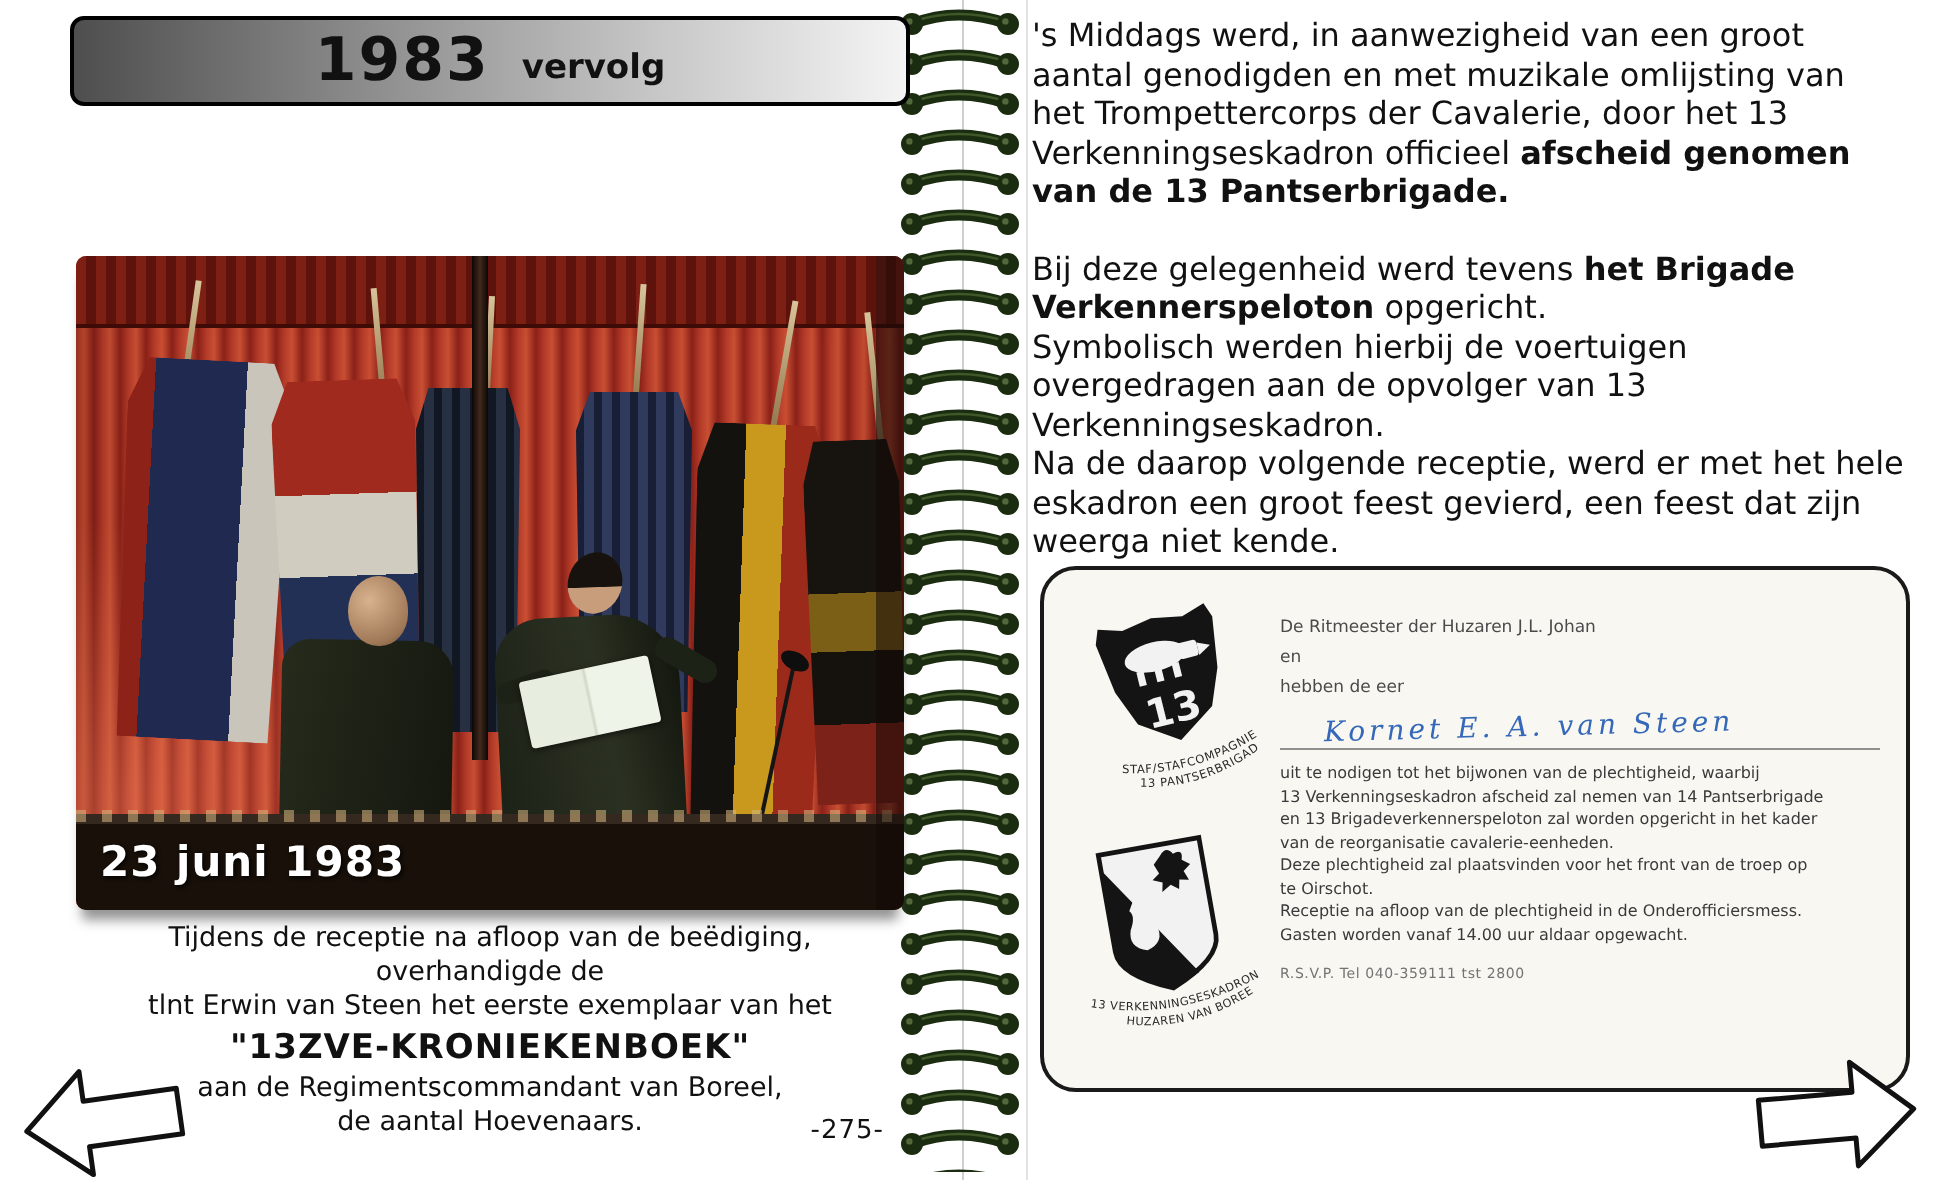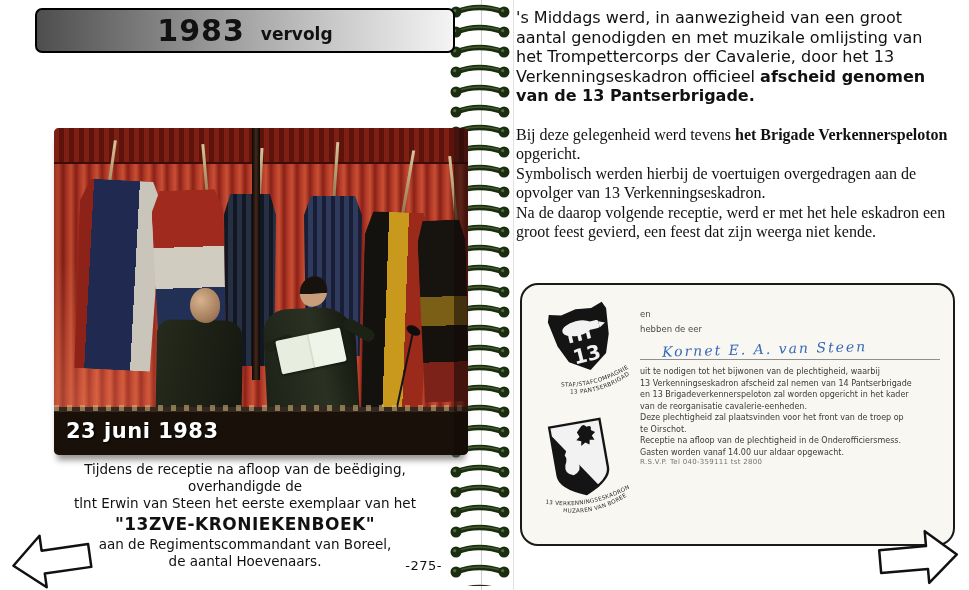--- a/index.html
+++ b/index.html
@@ -12,21 +12,21 @@
   .spiral { position:absolute; left:448px; top:0; width:62px; height:590px; }
 
   
   .year-header { position:absolute; left:35px; top:8px; width:420px; height:45px;
     border:2px solid #000; border-radius:7px;
     background:linear-gradient(90deg,#4e4e4e 0%,#8c8c8c 35%,#c7c7c7 70%,#f4f4f4 100%);
     display:flex; align-items:center; justify-content:center; gap:16px; }
   .year-header .year { font-size:30px; font-weight:bold; letter-spacing:1px; }
   .year-header .sub { font-size:17px; font-weight:bold; padding-top:6px; }
 
-  .photo { position:absolute; left:54px; top:128px; width:414px; height:327px;
+  .photo { position:absolute; left:38px; top:128px; width:414px; height:327px;
     border-radius:5px; overflow:hidden;
     background:repeating-linear-gradient(90deg,#b23a28 0px,#c94f33 4px,#8a2118 9px,#b23a28 13px);
     box-shadow:0 8px 6px -3px rgba(90,90,90,.65), inset 0 0 36px rgba(40,0,0,.35); }
   .valance { position:absolute; left:0; top:0; width:100%; height:36px;
     background:repeating-linear-gradient(90deg,#7e1f14 0 5px,#5d120c 5px 10px);
     border-bottom:2px solid #3f0b07; }
   .spotlight { position:absolute; inset:0;
     background:radial-gradient(circle at 6% 84%, rgba(255,140,100,.35), transparent 30%); }
   .pole { position:absolute; width:3px; background:linear-gradient(#d8c49a,#8a6f45); }
   .flag { position:absolute; clip-path:polygon(12% 0%,88% 0%,100% 12%,96% 100%,4% 100%,0% 12%); }
@@ -60,33 +60,33 @@
   .photo-caption { position:absolute; left:36px; top:461px; width:418px; text-align:center;
     font-size:13.5px; line-height:17px; }
   .photo-caption .book-title { font-size:17px; font-weight:bold; line-height:24px; letter-spacing:.5px; }
 
   .page-number { position:absolute; top:558px; font-size:13px; letter-spacing:.5px; text-align:center; }
   .pn-left { left:22px; width:420px;text-align:right; }
   .pn-right { left:500px; width:435px; }
 
   
   .right-text { position:absolute; left:516px; top:8px; width:437px; font-size:16px; line-height:19.5px; }
-  .para2 { margin-top:19px;font-family:Liberation Serif, serif; }
+  .para2 { margin-top:19px; }
 
   .card { position:absolute; left:520px; top:283px; width:435px; height:263px;
     border:2.5px solid #1a1a1a; border-radius:18px; background:#f8f7f2; }
   .emblem1 { position:absolute; left:14px; top:14px; width:100px; height:105px; }
   .emblem2 { position:absolute; left:8px; top:126px; width:104px; height:112px; }
   .card-text { position:absolute; left:118px; top:22px; width:300px; }
   .card-hline { font-size:8.5px; line-height:15px; color:#4a4a4a; }
   .handwritten { font-family:"DejaVu Serif", serif; font-style:italic; font-size:14px; color:#3568b8;
     letter-spacing:2px; margin:3px 0 3px 22px; transform:rotate(-1.5deg); }
   .card-rule { border-top:1px solid #8f8f8f; margin:3px 0 6px 0; }
   .card-body-line { font-size:8px; line-height:11.5px; color:#3a3a3a; }
-  .rsvp { font-size:7px; color:#737373; letter-spacing:.3px; }
+  .rsvp { font-size:7px; color:#737373; margin-top:10px; letter-spacing:.3px; }
 
   
   .nav-arrow { position:absolute; width:88px; height:58px; cursor:pointer; background:none; border:none; padding:0; }
   .nav-prev { left:10px; top:531px; transform:rotate(-8deg); }
   .nav-next { left:872px; top:529px; transform:rotate(-5deg); }
 </style>
 </head>
 <body>
 
 <div class="sheet">
@@ -198,20 +198,21 @@
         <defs>
           <path id="arcB1" d="M4,84 Q55,104 106,84" fill="none"></path>
           <path id="arcB2" d="M12,93 Q55,112 98,93" fill="none"></path>
         </defs>
         <text font-size="6" fill="#2a2a2a" letter-spacing="0.3" font-family="DejaVu Sans, sans-serif"><textPath href="#arcB1" startOffset="6%">13 VERKENNINGSESKADRON</textPath></text>
         <text font-size="6" fill="#2a2a2a" letter-spacing="0.3" font-family="DejaVu Sans, sans-serif"><textPath href="#arcB2" startOffset="18%">HUZAREN VAN BOREEL</textPath></text>
       </g>
     </svg>
 
     <div class="card-text">
+      <div class="card-hline">De Ritmeester der Huzaren J.L. Johan</div>
       <div class="card-hline">en</div>
       <div class="card-hline">hebben de eer</div>
       <div class="handwritten">Kornet  E. A.  van Steen</div>
       <div class="card-rule"></div>
       <div class="card-body-line">uit te nodigen tot het bijwonen van de plechtigheid, waarbij</div>
       <div class="card-body-line">13 Verkenningseskadron afscheid zal nemen van 14 Pantserbrigade</div>
       <div class="card-body-line">en 13 Brigadeverkennerspeloton zal worden opgericht in het kader</div>
       <div class="card-body-line">van de reorganisatie cavalerie-eenheden.</div>
       <div class="card-body-line">Deze plechtigheid zal plaatsvinden voor het front van de troep op</div>
       <div class="card-body-line">te Oirschot.</div>

